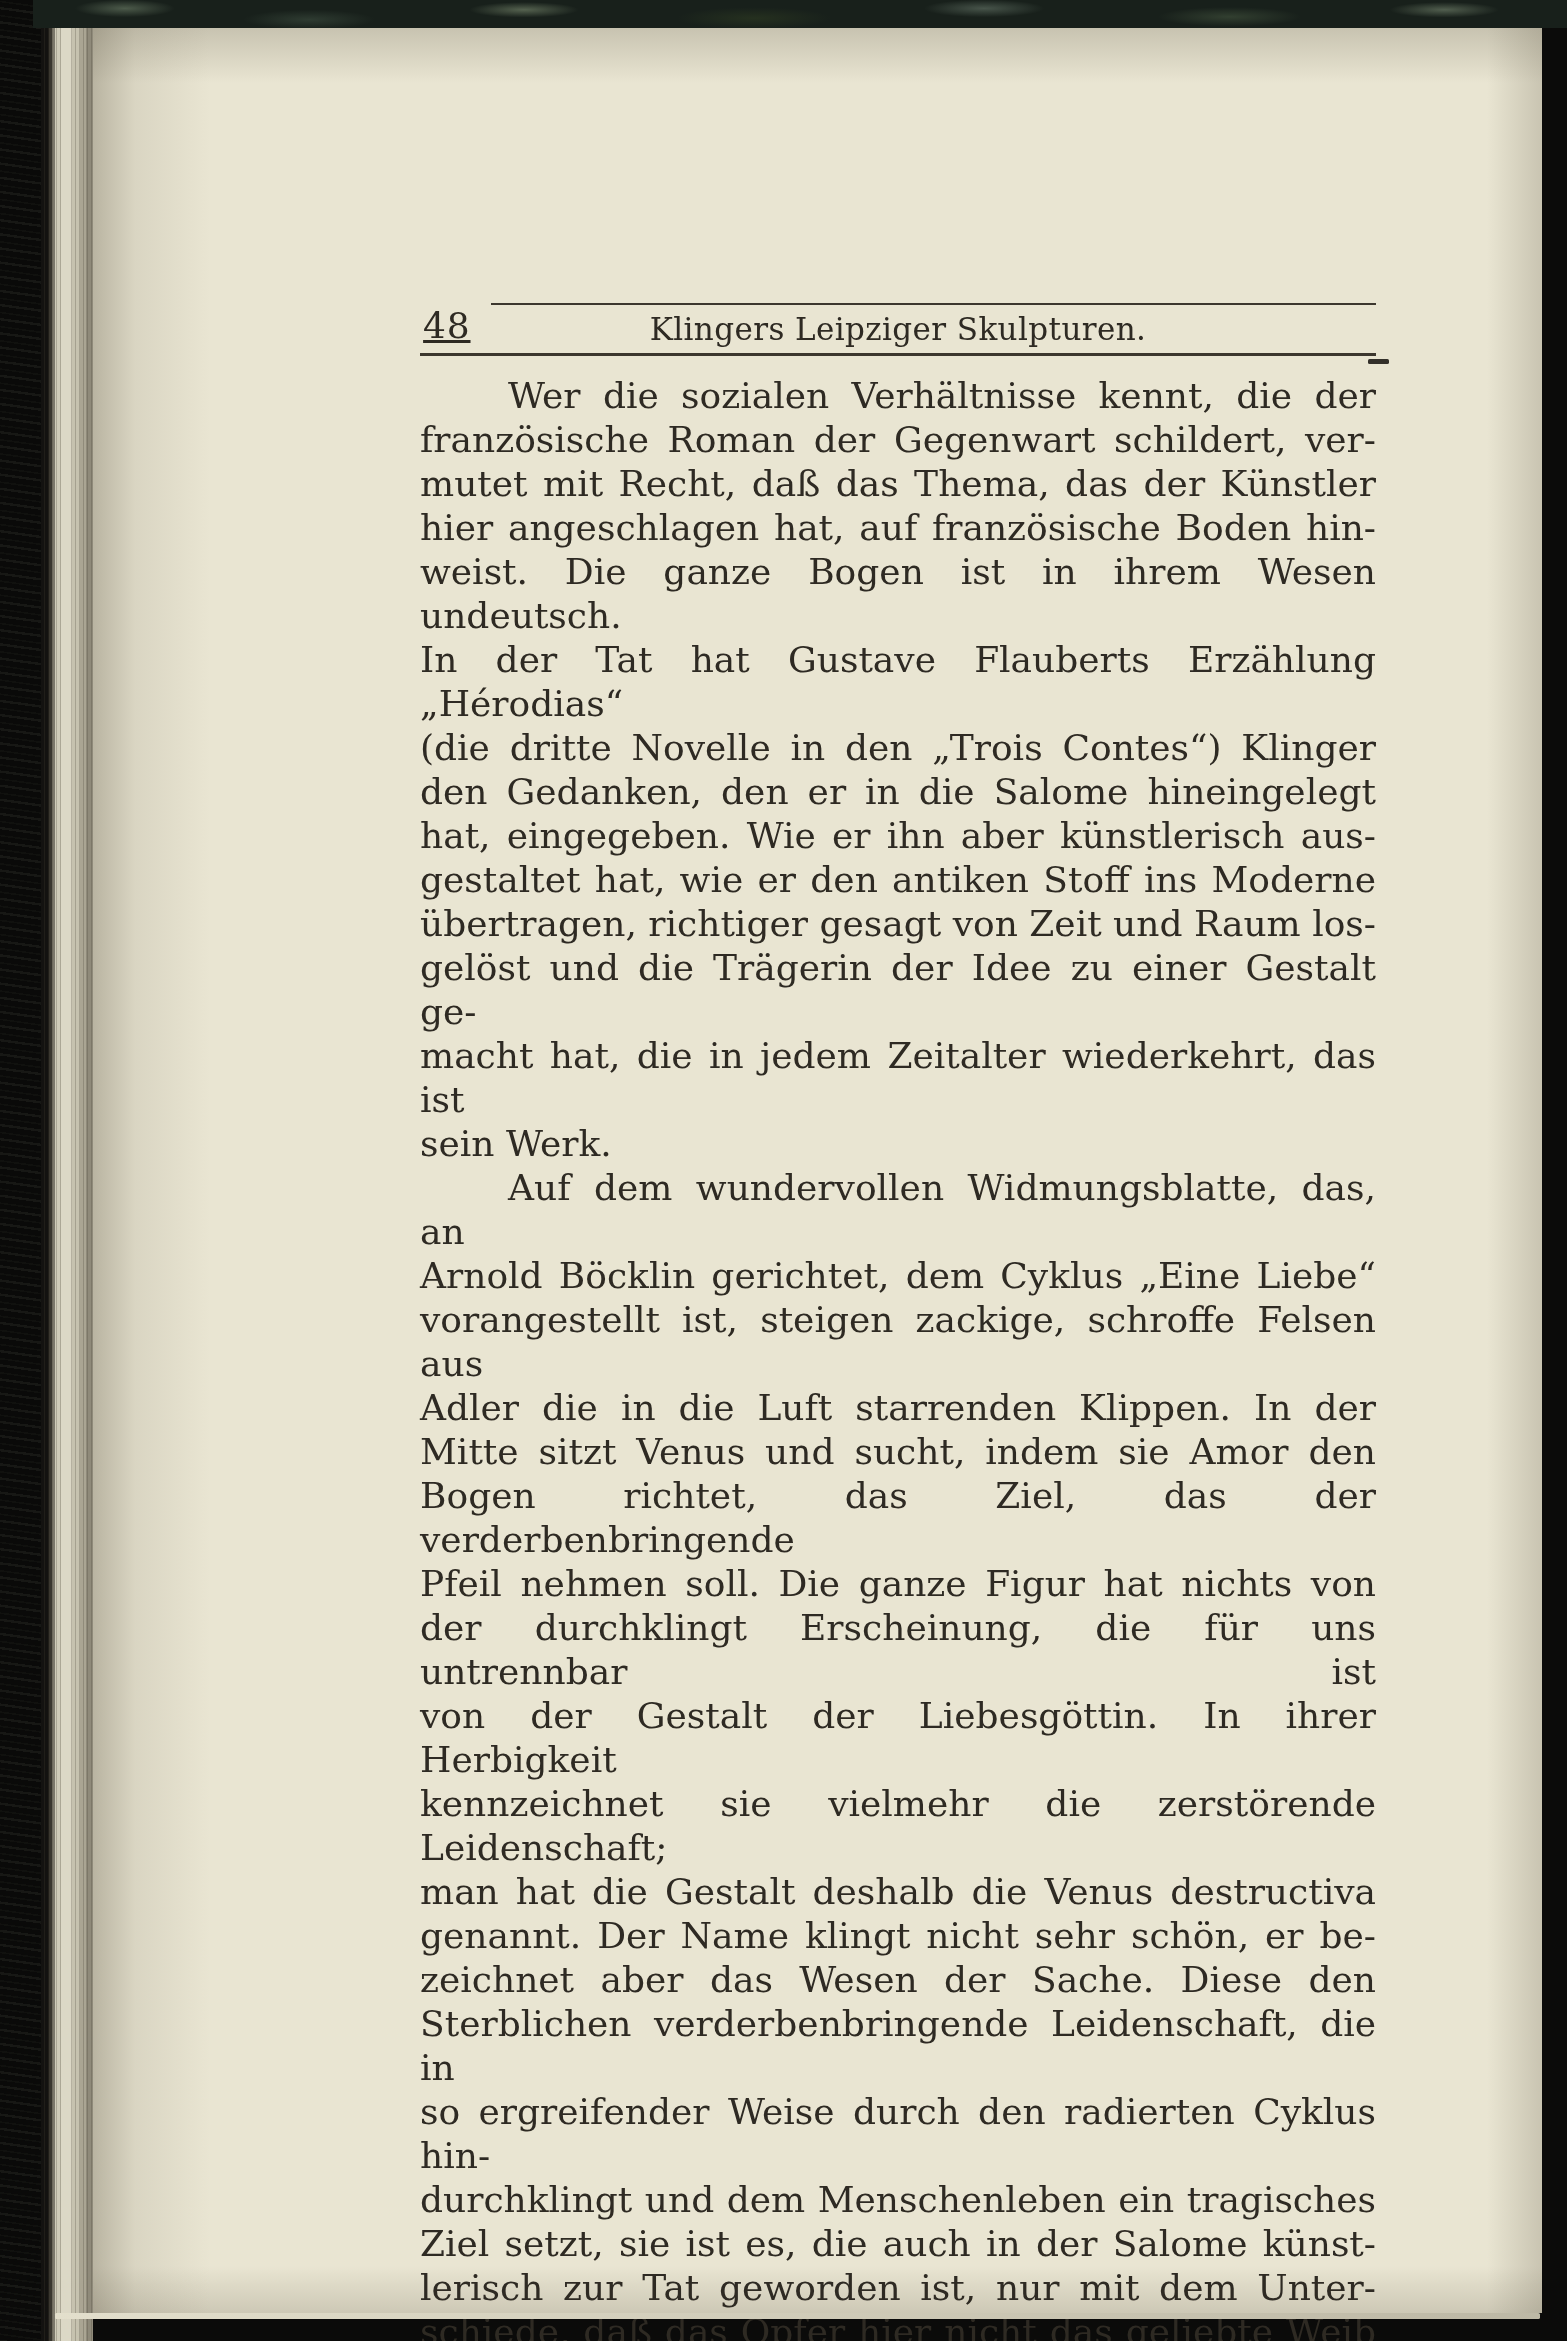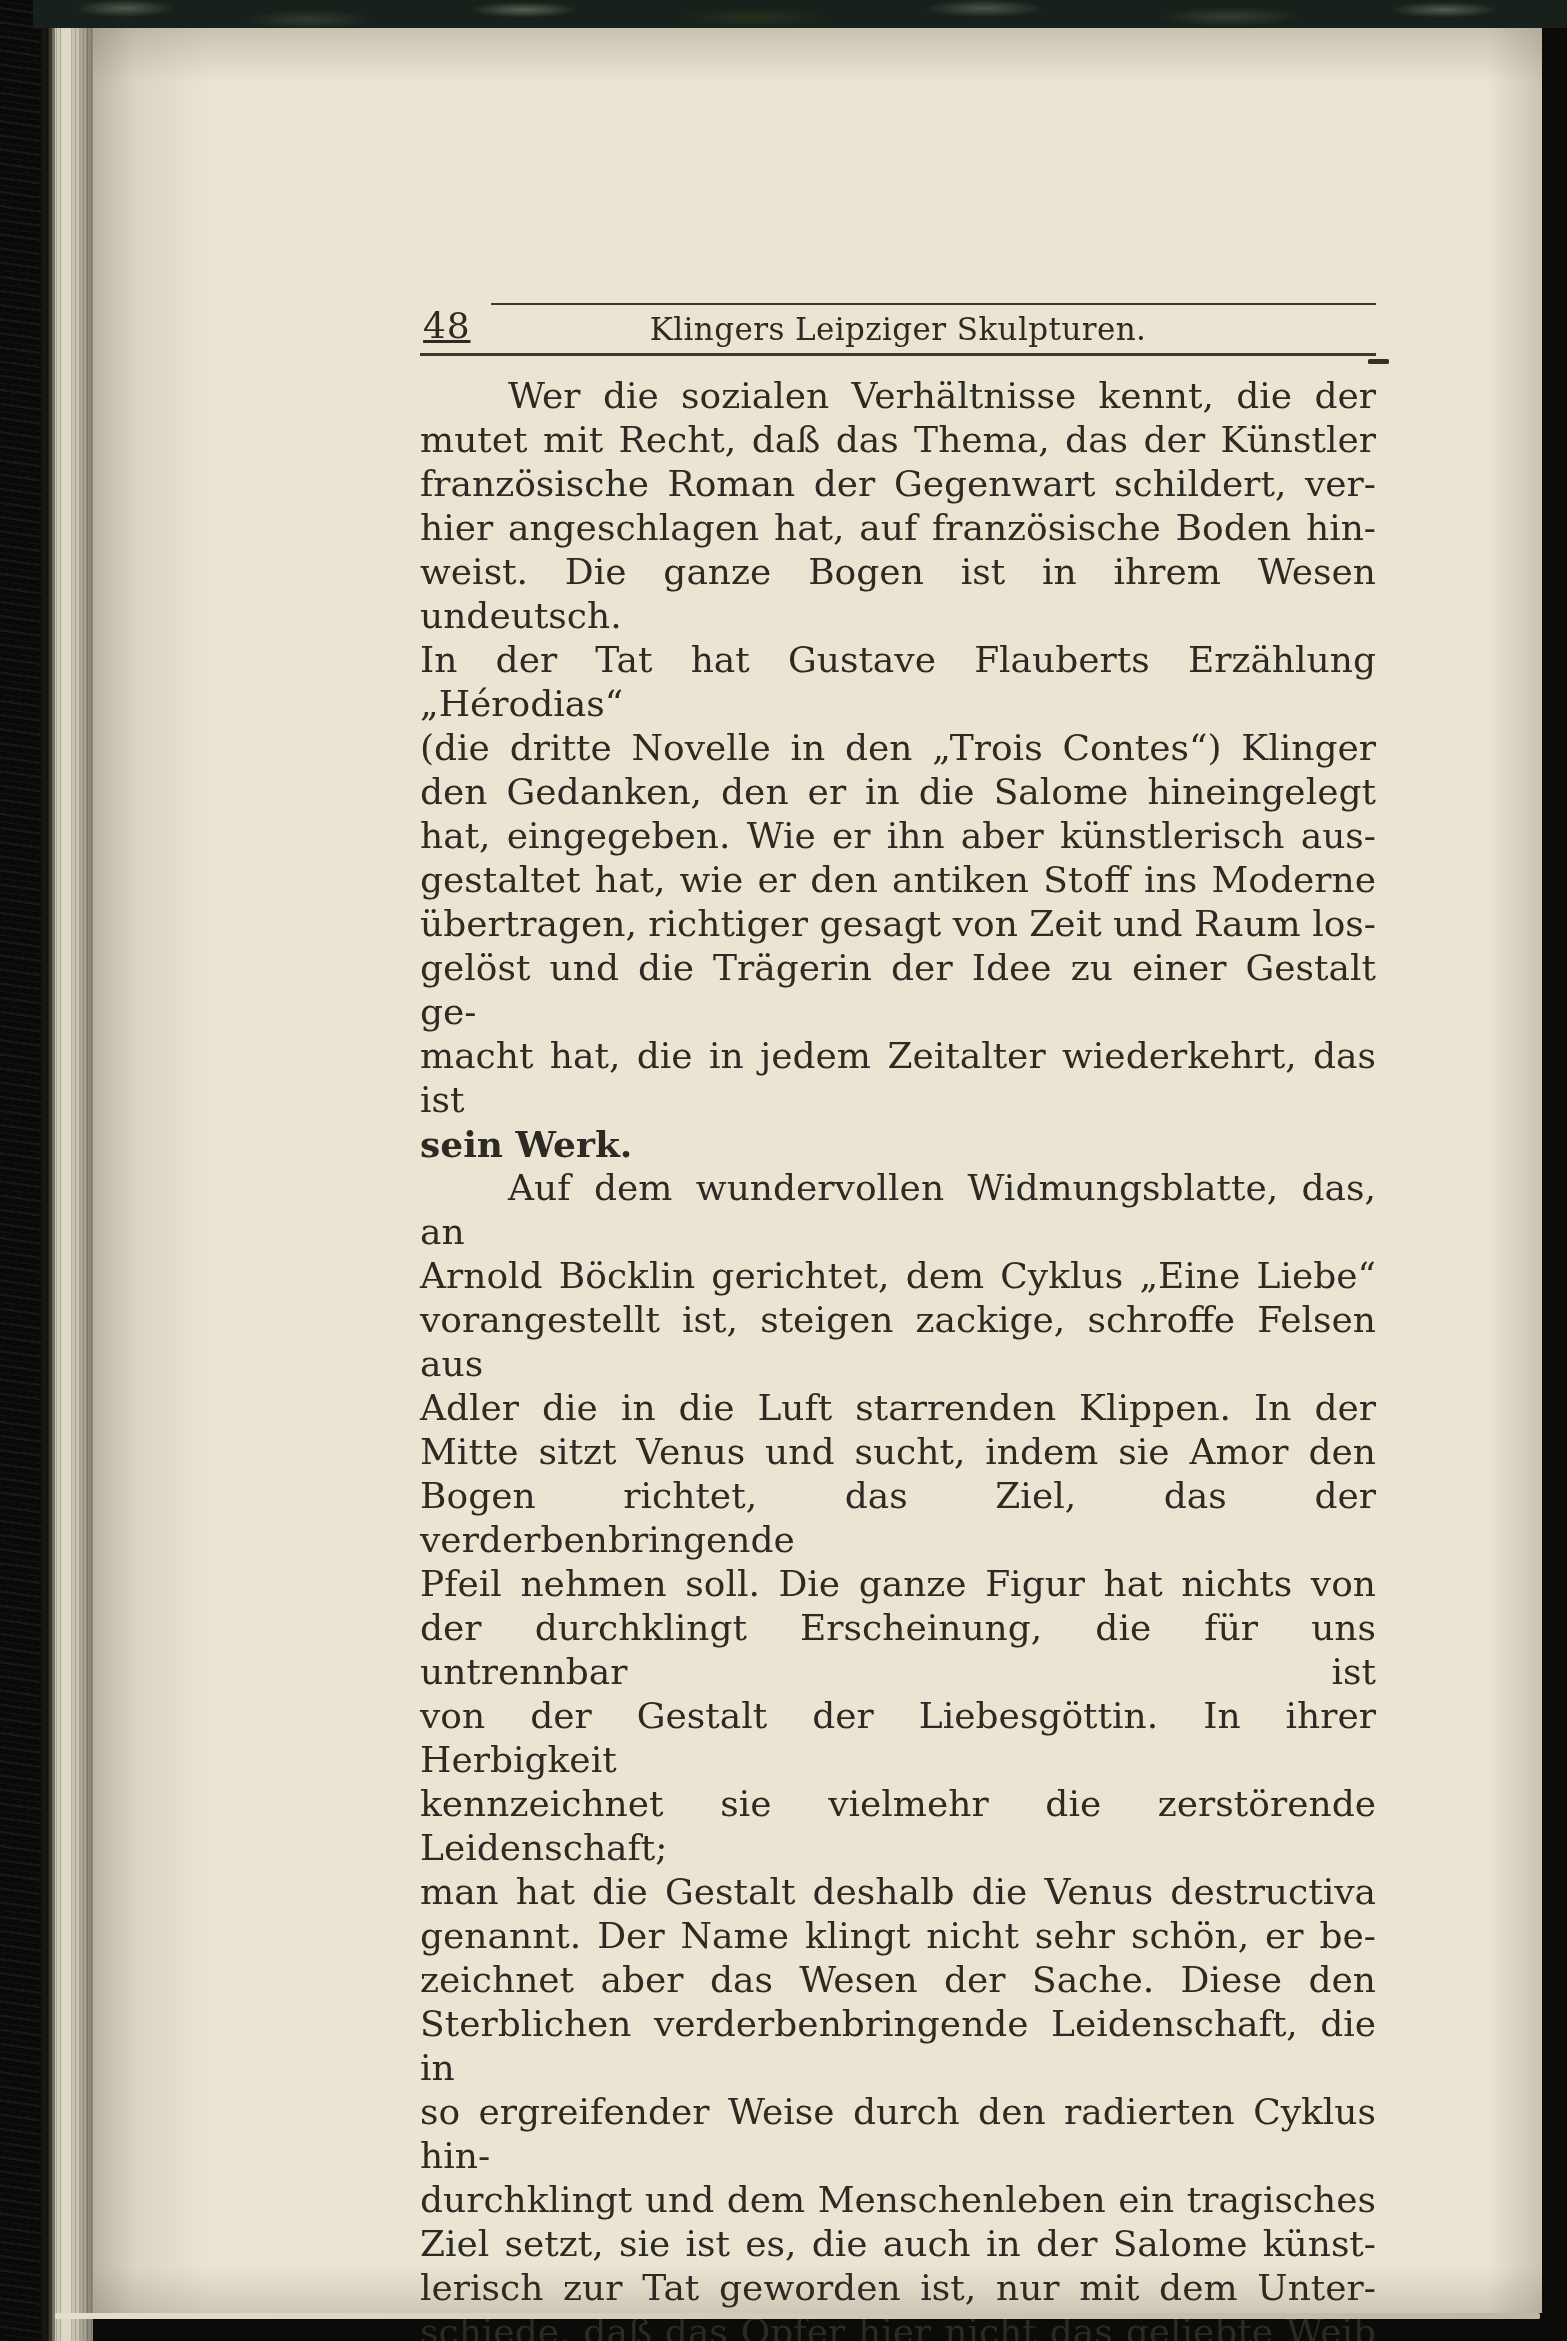--- a/index.html
+++ b/index.html
@@ -88,21 +88,21 @@
     position:absolute;left:0;right:0;top:9.4px;
     text-align:center;font-size:31px;line-height:1.1;letter-spacing:0.4px;
   }
 
   .para{margin:0;}
   .line{
     font-size:36px;line-height:44px;
     text-align:justify;text-align-last:justify;
     white-space:normal;
   }
-  .line.nojustify{text-align:left;text-align-last:left;font-weight:bold;}
+  .line.nojustify{text-align:left;text-align-last:left;}
   .para .line:first-of-type{text-indent:88px;}
 </style>
 </head>
 <body>
 
 <div class="book">
   <div class="spine"></div>
   <div class="edges"></div>
   <div class="bottom-edges"></div>
   <div class="top-band"></div>
@@ -114,22 +114,22 @@
         <div class="rule-top"></div>
         <span class="pagenum">48</span>
         <div class="title">Klingers Leipziger Skulpturen.</div>
         <div class="rule-bottom"></div>
         <div class="rule-tick"></div>
       </div>
 
       <div class="para">
 
       <div class="line">Wer die sozialen Verhältnisse kennt, die der</div>
+          <div class="line">französische Roman der Gegenwart schildert, ver-</div>
           <div class="line">mutet mit Recht, daß das Thema, das der Künstler</div>
-          <div class="line">französische Roman der Gegenwart schildert, ver-</div>
           <div class="line">hier angeschlagen hat, auf französische Boden hin-</div>
           <div class="line">weist. Die ganze Bogen ist in ihrem Wesen undeutsch.</div>
           <div class="line">In der Tat hat Gustave Flauberts Erzählung „Hérodias“</div>
           <div class="line">(die dritte Novelle in den „Trois Contes“) Klinger</div>
           <div class="line">den Gedanken, den er in die Salome hineingelegt</div>
           <div class="line">hat, eingegeben.  Wie er ihn aber künstlerisch aus-</div>
           <div class="line">gestaltet hat, wie er den antiken Stoff ins Moderne</div>
           <div class="line">übertragen, richtiger gesagt von Zeit und Raum los-</div>
           <div class="line">gelöst und die Trägerin der Idee zu einer Gestalt ge-</div>
           <div class="line">macht hat, die in jedem Zeitalter wiederkehrt, das ist</div>

